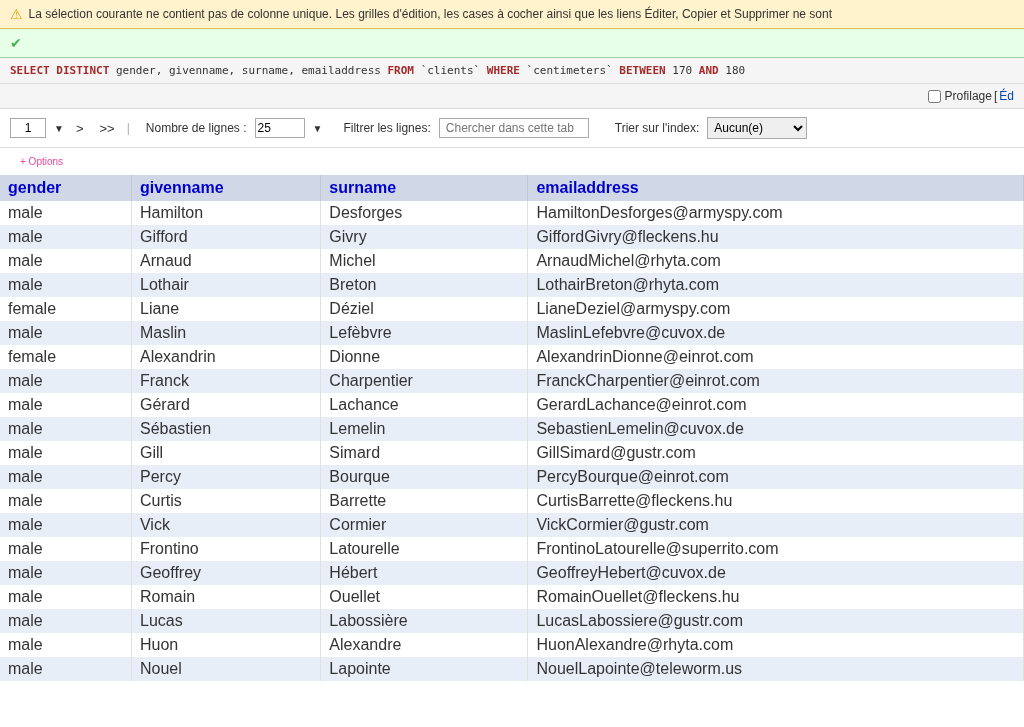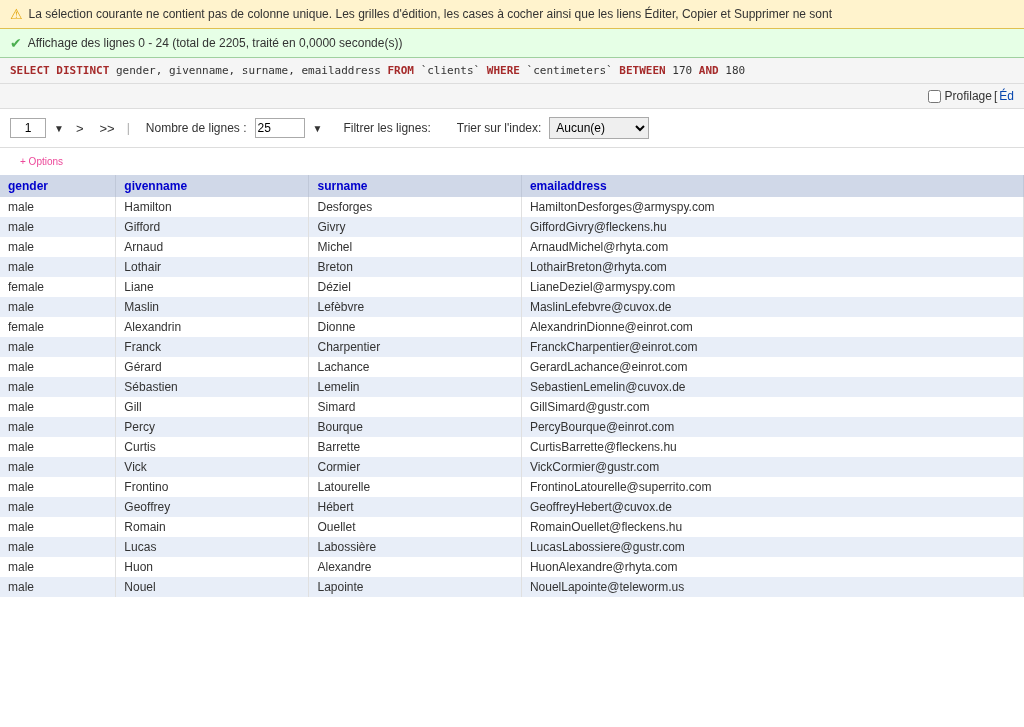--- a/index.html
+++ b/index.html
@@ -102,21 +102,21 @@
       text-decoration: none;
       font-size: 10px;
       display: inline-block;
       padding: 4px 10px;
       cursor: pointer;
     }
 
     .data-table {
       width: 100%;
       border-collapse: collapse;
-      font-size: 12px;
+      font-size: 16px;
       border-radius: 26px;
     }
     .data-table thead tr {
       background: #d0d8e8;
     }
     .data-table thead th {
       text-align: left;
       padding: 4px 8px;
       font-weight: bold;
       color: #00c;
@@ -145,21 +145,20 @@
 </head>
 <body>
 
 <div class="warning-bar">
   <span class="warning-icon">⚠</span>
   <span>La sélection courante ne contient pas de colonne unique. Les grilles d'édition, les cases à cocher ainsi que les liens Éditer, Copier et Supprimer ne sont</span>
 </div>
 
 <div class="success-bar">
   <span class="success-icon">✔</span>
-  <span>Affichage des lignes 0 - 24 (total de 2205, traité en 0,0000 seconde(s))</span>
 </div>
 
 <div class="sql-bar">
   <span>
     <span class="sql-keyword">SELECT DISTINCT</span>
     <span> gender, givenname, surname, emailaddress </span>
     <span class="sql-keyword">FROM</span>
     <span> `clients` </span>
     <span class="sql-keyword">WHERE</span>
     <span> `centimeters` </span>
@@ -180,20 +179,21 @@
 <div class="nav-bar">
   <input type="text" class="page-input" value="1" style="">
   <span style="font-size:10px; cursor:pointer;">▼</span>
   <button class="nav-btn">&gt;</button>
   <button class="nav-btn">&gt;&gt;</button>
   <span class="nav-sep">|</span>
   <span class="rows-label">Nombre de lignes :</span>
   <input type="text" class="rows-select" value="25" style="">
   <span style="font-size:10px; cursor:pointer;">▼</span>
   <span class="filter-label">Filtrer les lignes:</span>
+  <input type="text" class="filter-input" placeholder="Chercher dans cette tab" style="">
   <span class="sort-label">Trier sur l'index:</span>
   <select class="sort-select">
     <option>Aucun(e)</option>
   </select>
 </div>
 
 <div style="padding: 4px 10px; background:#fff;">
   <a class="options-link">+ Options</a>
 </div>
 

